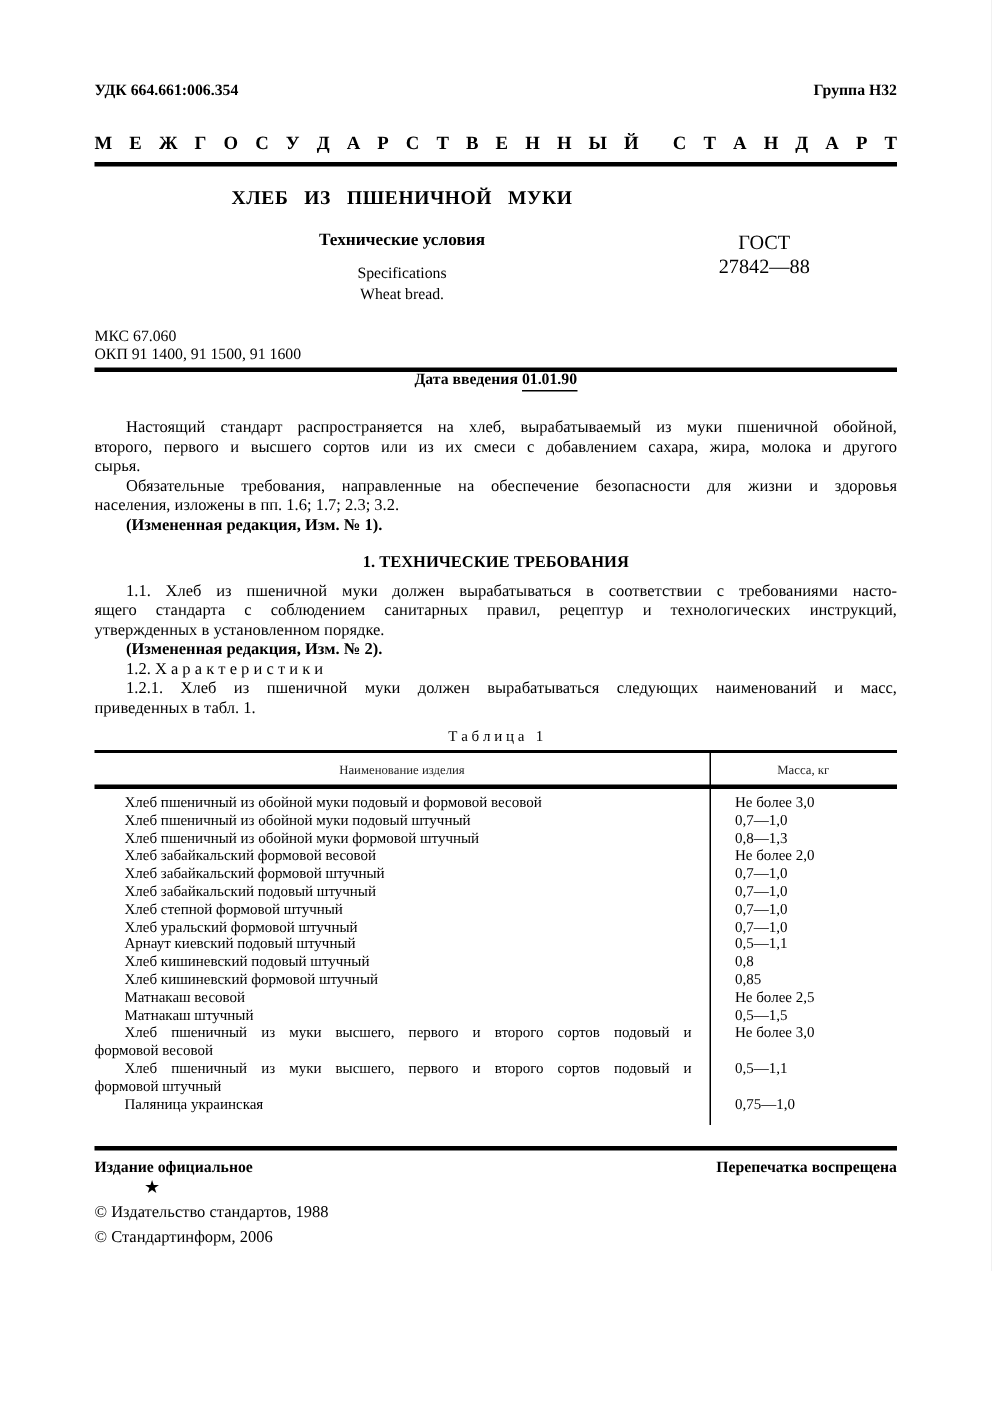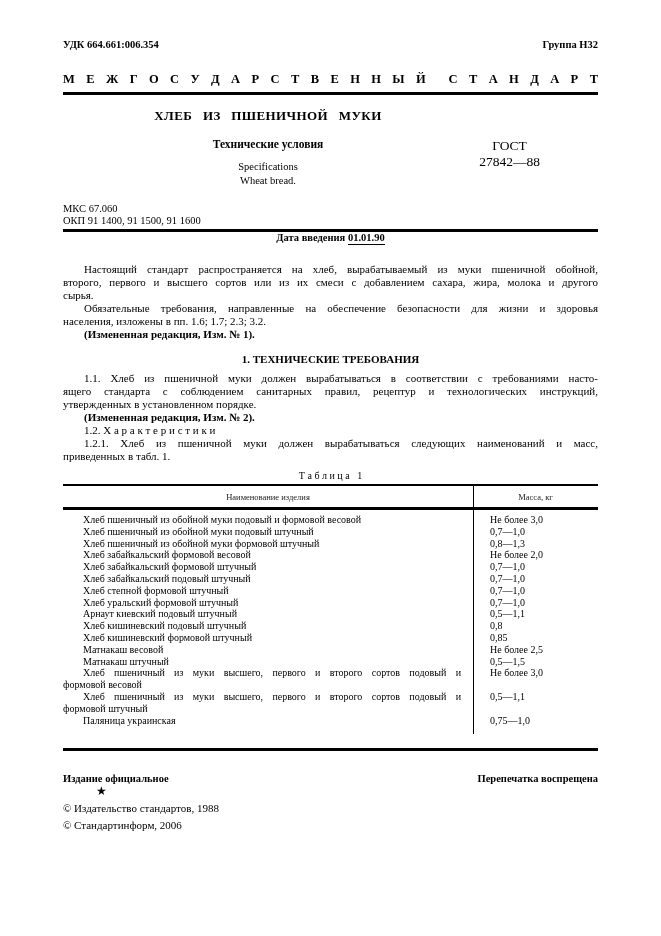--- a/index.html
+++ b/index.html
@@ -4,21 +4,21 @@
 <style>
   html, body { margin: 0; padding: 0; background: #e8e8e8; }
   .page {
     position: relative;
     width: 661px; height: 936px;
     margin: 0 auto;
     background: #ffffff;
     color: #000;
     font-family: "Liberation Serif", "DejaVu Serif", serif;
     box-sizing: border-box;
-    padding: 39px 63px 0 63px;
+    padding: 55px 63px 0 63px;
     overflow: hidden;
   }
   .rule { background: #000; width: 100%; }
 
   
   .udk-row { display: flex; justify-content: space-between; font-weight: bold; font-size: 10.5px; }
   .standard-type {
     margin-top: 22px;
     font-weight: bold; font-size: 12.5px;
     text-align: justify; text-align-last: justify;
@@ -58,21 +58,21 @@
   .th-mass { flex: 1; }
   .tbody { padding-top: 4px; }
   .trow { display: flex; align-items: flex-start; }
   .tname { width: 410px; box-sizing: border-box; padding-right: 12px; line-height: 11.8px; }
   .tname .tline.first { text-indent: 20px; }
   .tname .tline.jfull { text-align: justify; text-align-last: justify; }
   .tmass { flex: 1; padding-left: 17px; line-height: 11.8px; }
 
   
   .footer-rule { height: 3px; margin-top: 14px; }
-  .footer-row { display: flex; justify-content: space-between; font-weight: bold; font-size: 10.5px; margin-top: 22px; }
+  .footer-row { display: flex; justify-content: space-between; font-weight: bold; font-size: 10.5px; margin-top: 6px; }
   .star-line { padding-left: 33px; font-size: 12px; margin-top: 1px; line-height: 12px; }
   .copyright { text-align: left; font-size: 11px; line-height: 16.5px; margin-top: 3px; }
 </style>
 </head>
 <body>
 
 <div class="page">
 
   <div class="udk-row">
     <span>УДК 664.661:006.354</span>

